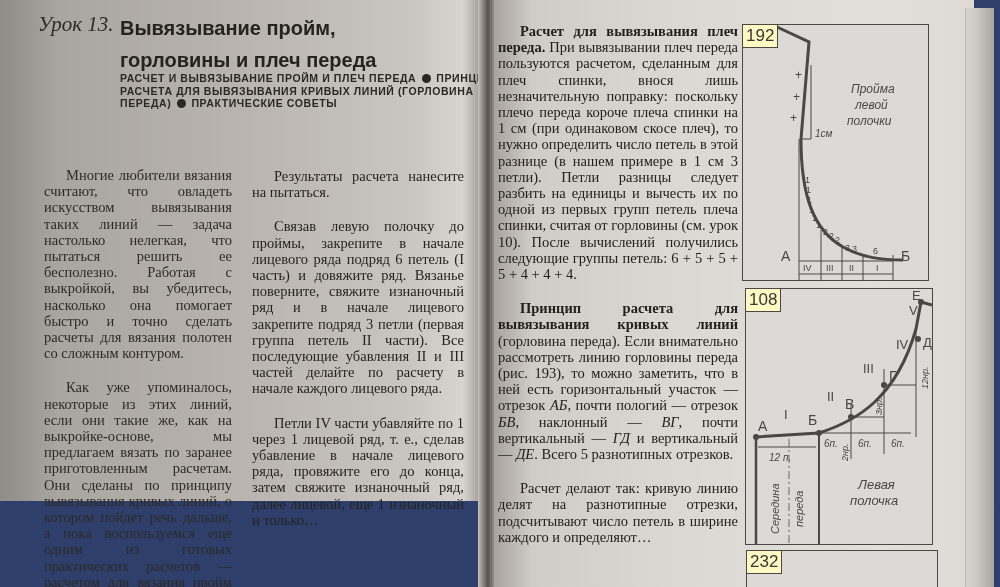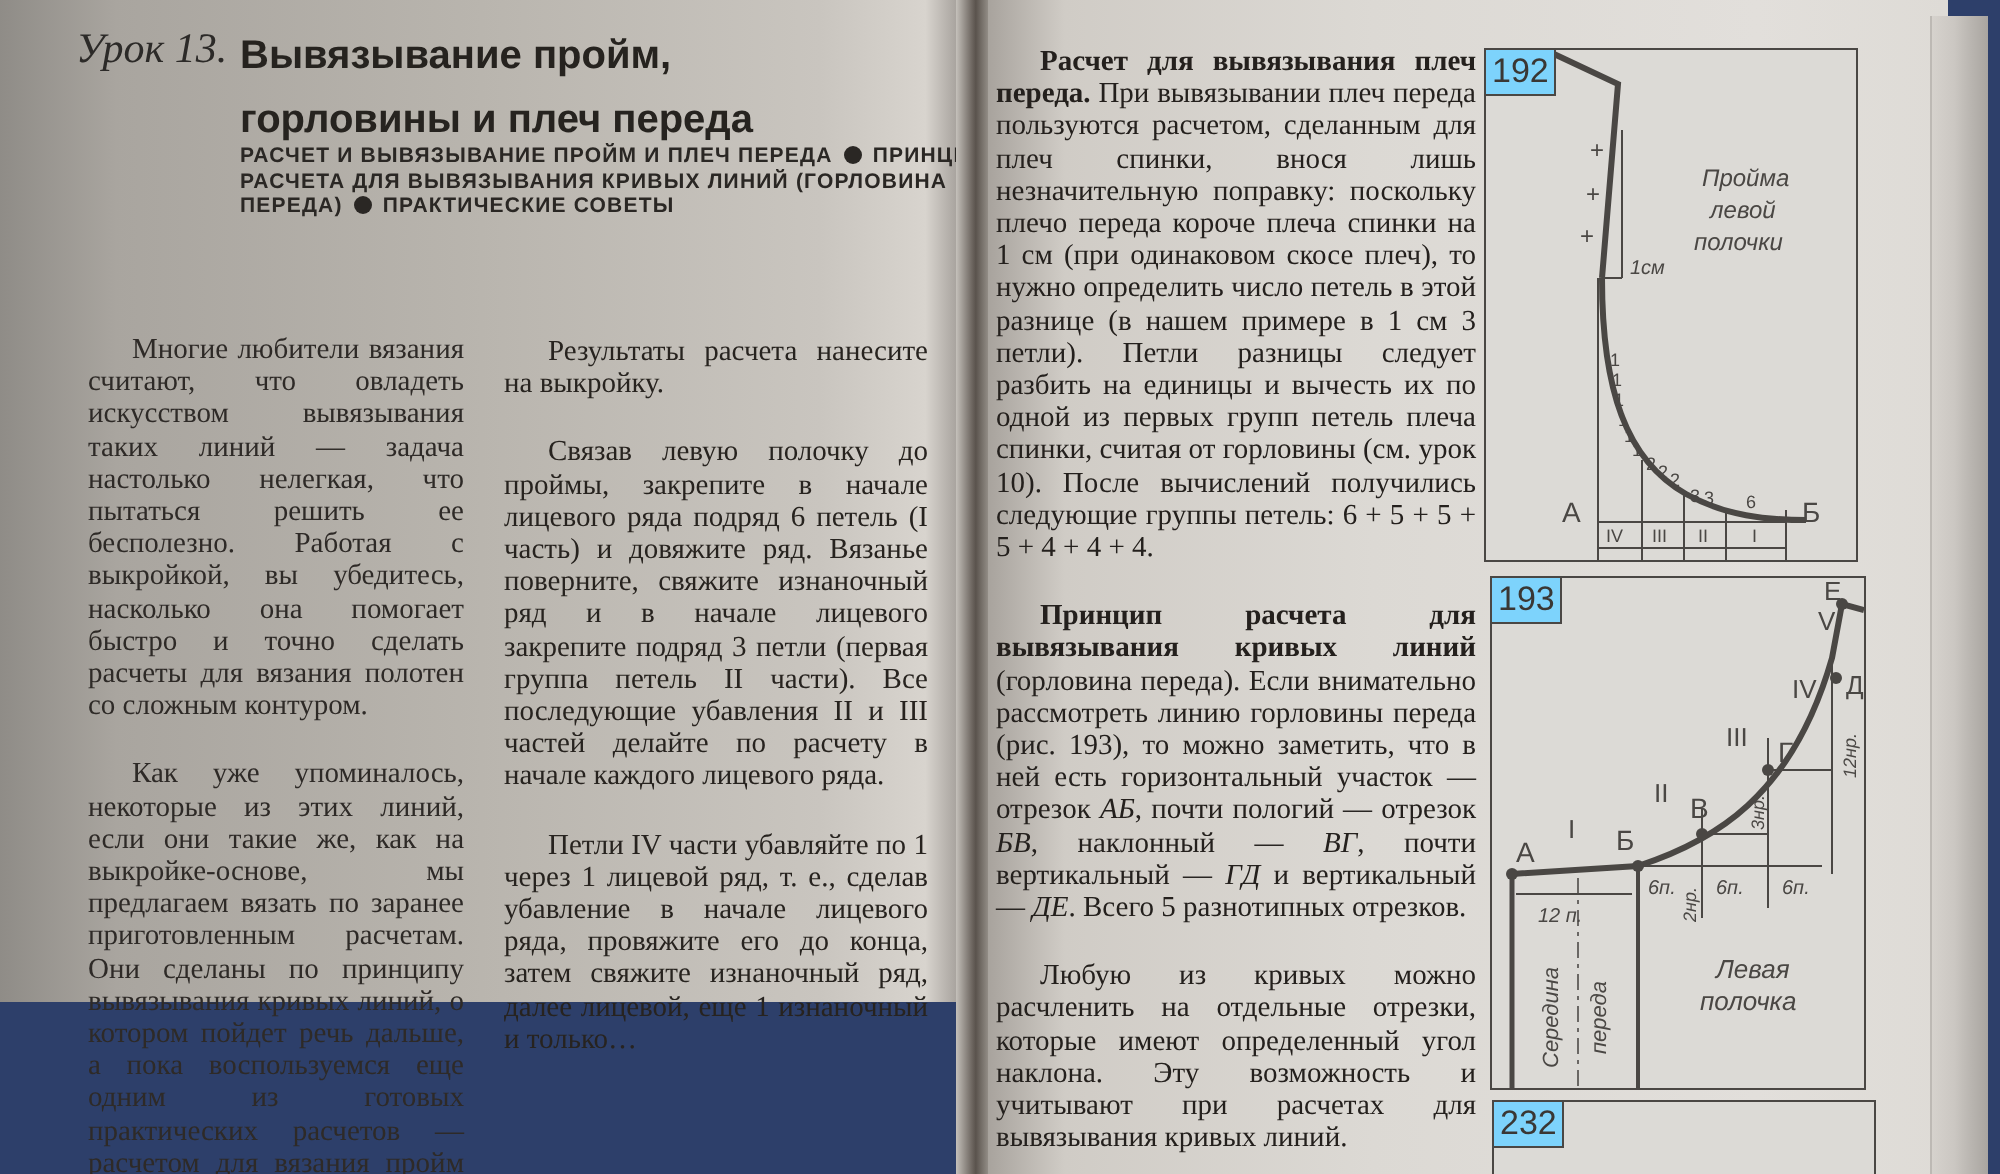--- a/index.html
+++ b/index.html
@@ -50,21 +50,21 @@
   .col i { }
   .col-1 { left:44px; top:167px; width:188px; color:#2e2a27; }
   .col-2 { left:252px; top:168px; width:212px; color:#27231f; }
   .col-3 { left:498px; top:23px; width:240px; color:#24201d; }
   .fig { position:absolute; background:#dcdad6; border:1.5px solid #4a4744; }
   .fig-192 { left:742px; top:24px; width:185px; height:255px; }
   .fig-193 { left:745px; top:288px; width:186px; height:255px; }
   .fig-194 { left:746px; top:550px; width:190px; height:40px; }
   .fig-num {
     position:absolute; left:0; top:0; border-right:1.5px solid #4a4744; border-bottom:1.5px solid #4a4744;
-    font-family:"Liberation Sans", "DejaVu Sans", sans-serif; font-size:17px; padding:1px 3px; color:#3a3734; background:#7dd3fc;
+    font-family:"Liberation Sans", "DejaVu Sans", sans-serif; font-size:17px; padding:1px 3px; color:#3a3734; background:#fef9c3;
   }
   .fig svg { position:absolute; left:0; top:0; }
   .svgtxt { font-family:"Liberation Sans", "DejaVu Sans", sans-serif; fill:#4a4744; }
 </style>
 </head>
 <body>
 
 <div class="page-left">
   <div class="lesson-head">
     <div class="lesson-num">Урок 13.</div>
@@ -78,35 +78,34 @@
     </div>
   </div>
 
   <div class="col col-1">
     <p>Многие любители вязания считают, что овладеть искусством вывязывания таких линий — задача настолько нелегкая, что пытаться решить ее бесполезно. Работая с выкройкой, вы убедитесь, насколько она помогает быстро и точно сделать расчеты для вязания полотен со сложным контуром.</p>
     <p>Как уже упоминалось, некоторые из этих линий, если они такие же, как на выкройке-основе, мы предлагаем вязать по заранее приготовленным расчетам. Они сделаны по принципу вывязывания кривых линий, о котором пойдет речь дальше, а пока воспользуемся еще одним из готовых практических расчетов — расчетом для вязания пройм переда.</p>
 
   </div>
 
   <div class="col col-2">
-    <p>Результаты расчета нанесите на выкройку.</p>
+    <p>Результаты расчета нанесите на пытаться.</p>
     <p>Связав левую полочку до проймы, закрепите в начале лицевого ряда подряд 6 петель (I часть) и довяжите ряд. Вязанье поверните, свяжите изнаночный ряд и в начале лицевого закрепите подряд 3 петли (первая группа петель II части). Все последующие убавления II и III частей делайте по расчету в начале каждого лицевого ряда.</p>
     <p>Петли IV части убавляйте по 1 через 1 лицевой ряд, т. е., сделав убавление в начале лицевого ряда, провяжите его до конца, затем свяжите изнаночный ряд, далее лицевой, еще 1 изнаночный и только…</p>
   </div>
 </div>
 
 <div class="gutter"></div>
 
 <div class="page-right"></div>
 <div class="page-stack"></div>
 
 <div class="col col-3">
   <p><b>Расчет для вывязывания плеч переда.</b><span> При вывязывании плеч переда пользуются расчетом, сделанным для плеч спинки, внося лишь незначительную поправку: поскольку плечо переда короче плеча спинки на 1 см (при одинаковом скосе плеч), то нужно определить число петель в этой разнице (в нашем примере в 1 см 3 петли). Петли разницы следует разбить на единицы и вычесть их по одной из первых групп петель плеча спинки, считая от горловины (см. урок 10). После вычислений получились следующие группы петель: 6 + 5 + 5 + 5 + 4 + 4 + 4.</span></p>
   <p><b>Принцип расчета для вывязывания кривых линий</b><span> (горловина переда). Если внимательно рассмотреть линию горловины переда (рис. 193), то можно заметить, что в ней есть горизонтальный участок — отрезок </span><i>АБ</i><span>, почти пологий — отрезок </span><i>БВ</i><span>, наклонный — </span><i>ВГ</i><span>, почти вертикальный — </span><i>ГД</i><span> и вертикальный — </span><i>ДЕ</i><span>. Всего 5 разнотипных отрезков.</span></p>
-  <p>Любую из кривых можно расчленить на отдельные отрезки, которые имеют определенный угол наклона. Эту возможность и учитывают при расчетах для вывязывания кривых линий.</p>
   <p>Расчет делают так: кривую линию делят на разнотипные отрезки, подсчитывают число петель в ширине каждого и определяют…</p>
 </div>
 
 <div class="fig fig-192">
   <svg width="185" height="255" viewBox="0 0 185 255">
     <polyline points="34,2 66,17 58,114" fill="none" stroke="#4a4744" stroke-width="3"></polyline>
     <path d="M58,114 C58,170 70,205 100,222 C120,233 140,235 160,235" fill="none" stroke="#4a4744" stroke-width="3"></path>
     <line x1="58" y1="114" x2="68" y2="114" stroke="#4a4744" stroke-width="1"></line>
     <line x1="68" y1="40" x2="68" y2="114" stroke="#4a4744" stroke-width="1"></line>
     <line x1="56" y1="114" x2="56" y2="262" stroke="#4a4744" stroke-width="1"></line>
@@ -180,18 +179,18 @@
     <text class="svgtxt" x="112" y="158" font-size="10" font-style="italic">6п.</text>
     <text class="svgtxt" x="145" y="158" font-size="10" font-style="italic">6п.</text>
     <text class="svgtxt" font-size="9" font-style="italic" transform="translate(102,172) rotate(-90)">2нр.</text>
     <text class="svgtxt" font-size="9" font-style="italic" transform="translate(136,126) rotate(-90)">3нр.</text>
     <text class="svgtxt" font-size="9" font-style="italic" transform="translate(182,100) rotate(-90)">12нр.</text>
     <text class="svgtxt" x="112" y="200" font-size="13" font-style="italic">Левая</text>
     <text class="svgtxt" x="104" y="216" font-size="13" font-style="italic">полочка</text>
     <text class="svgtxt" font-size="11" font-style="italic" transform="translate(33,245) rotate(-90)">Середина</text>
     <text class="svgtxt" font-size="11" font-style="italic" transform="translate(57,238) rotate(-90)">переда</text>
   </svg>
-  <div class="fig-num">193</div>
+  <div class="fig-num">108</div>
 </div>
 
 <div class="fig fig-194">
   <div class="fig-num">232</div>
 </div>
 
 </body></html>

